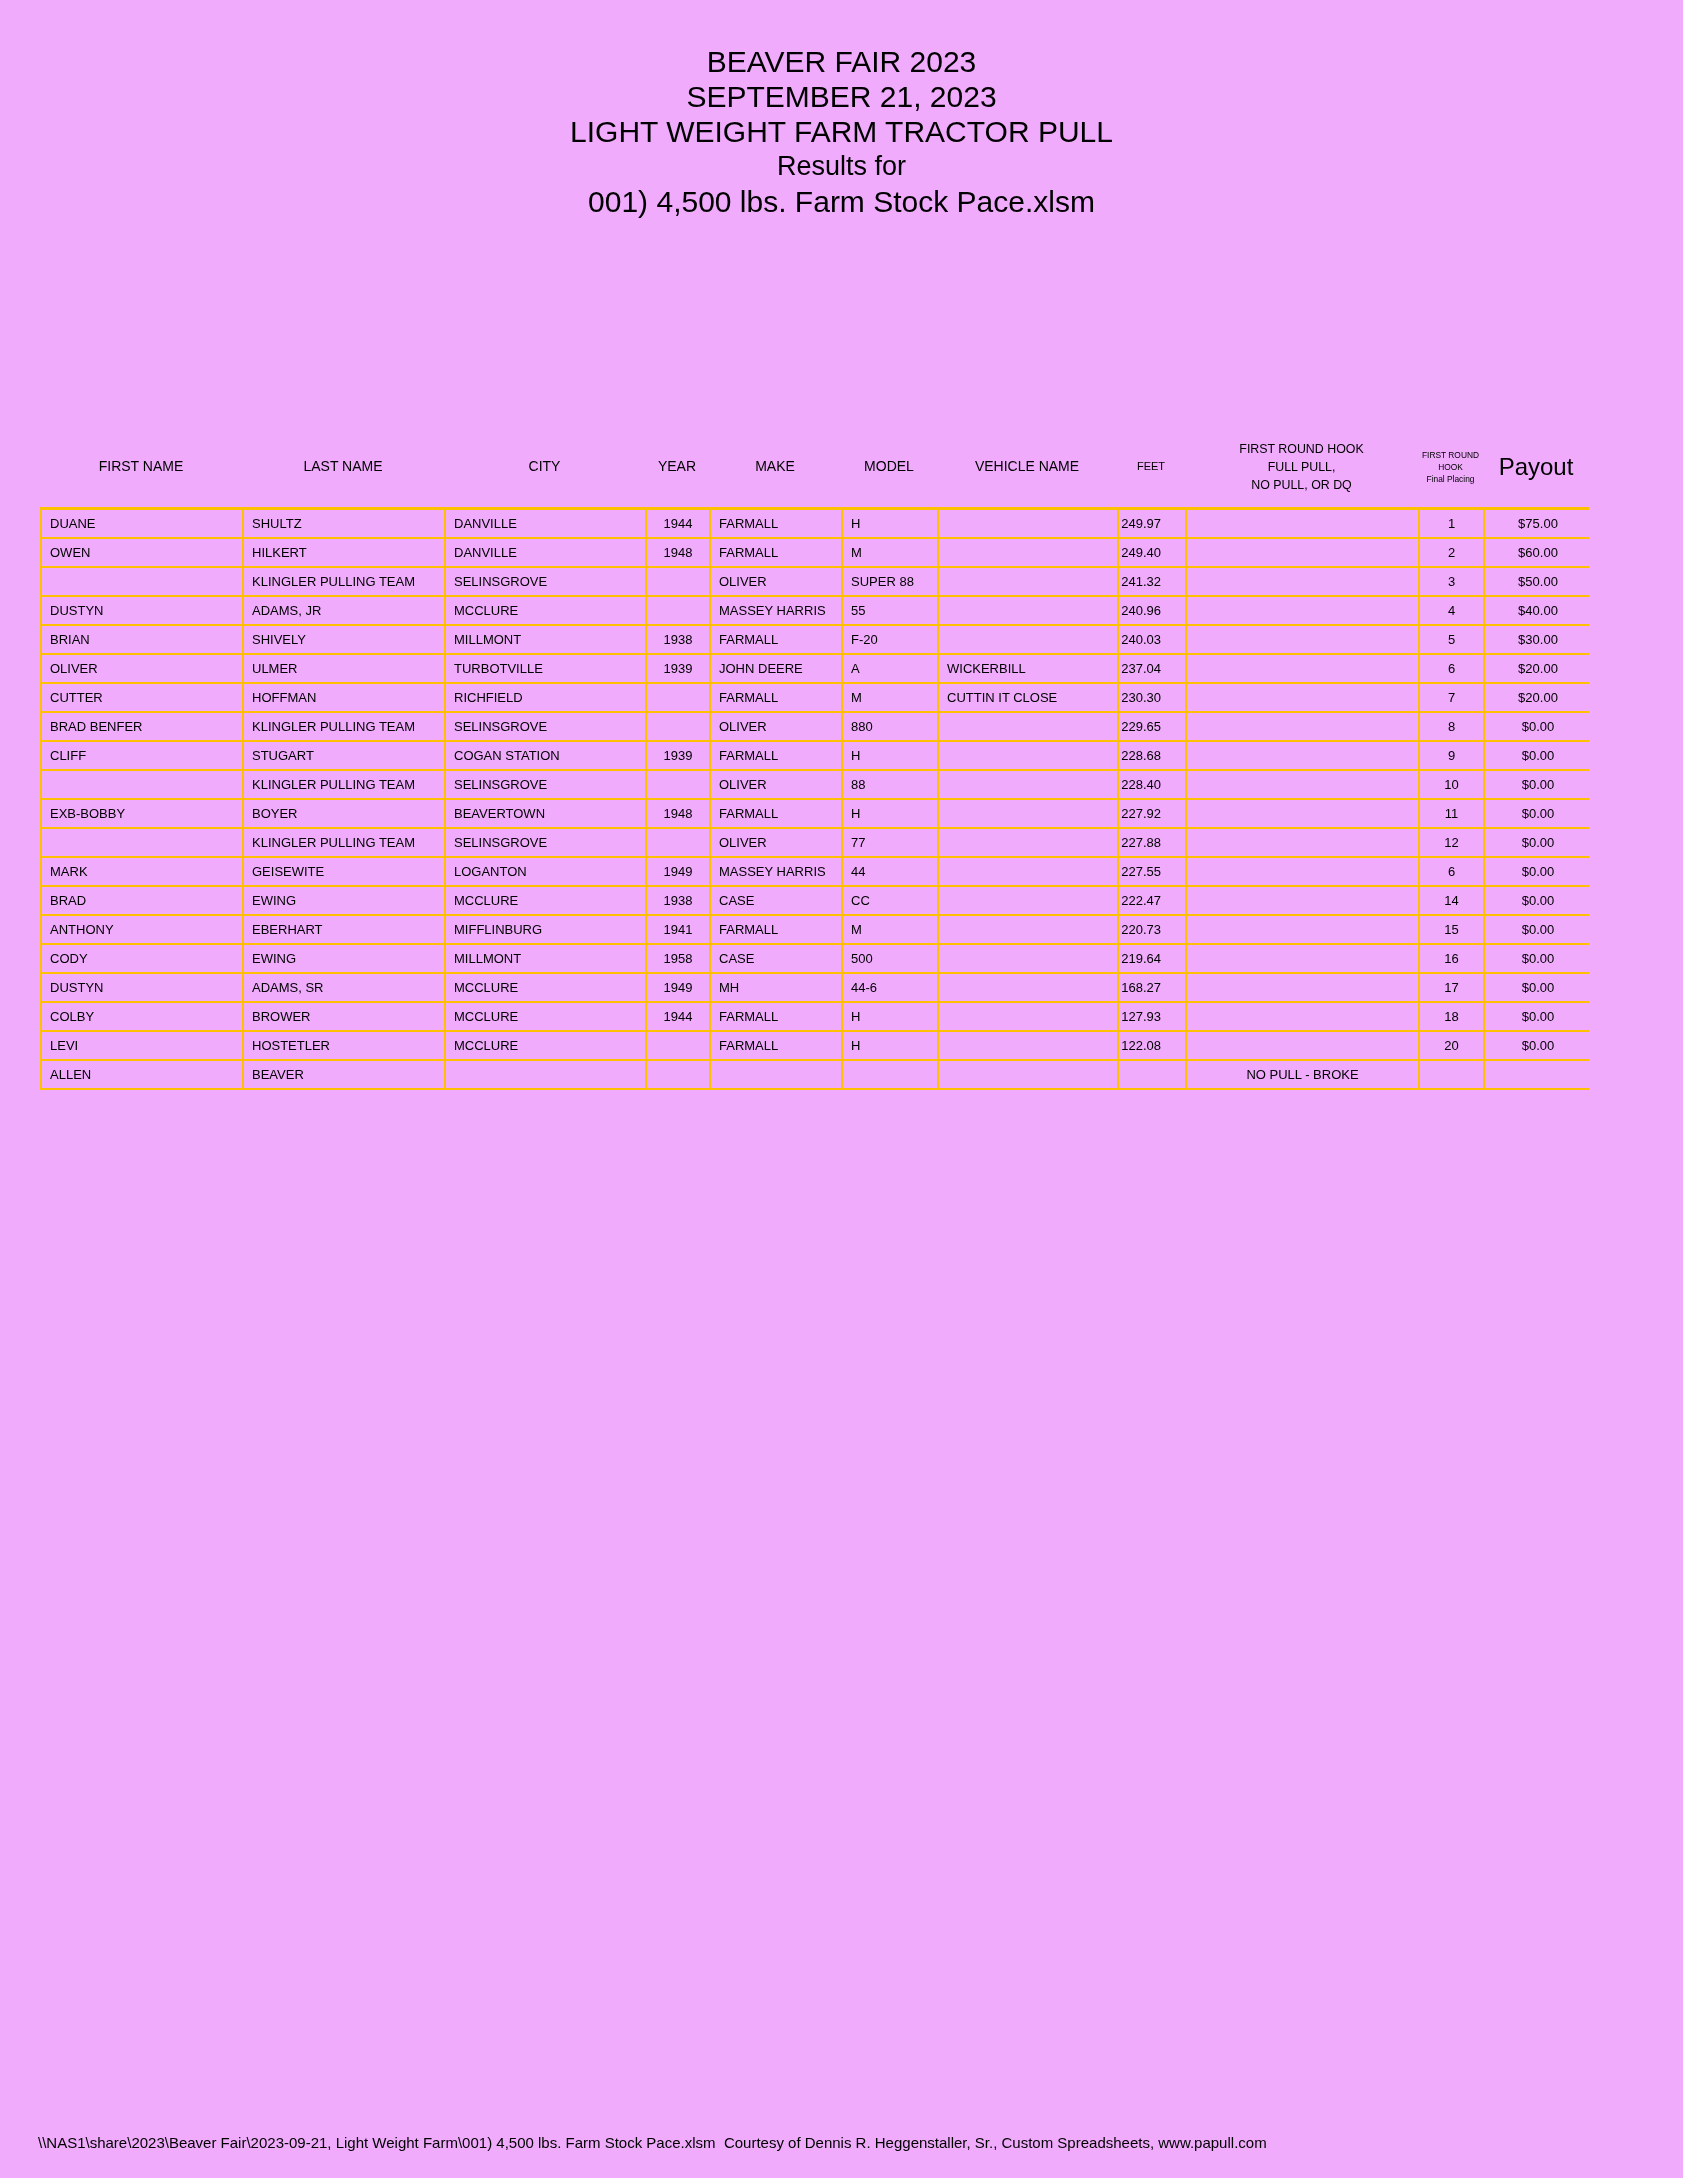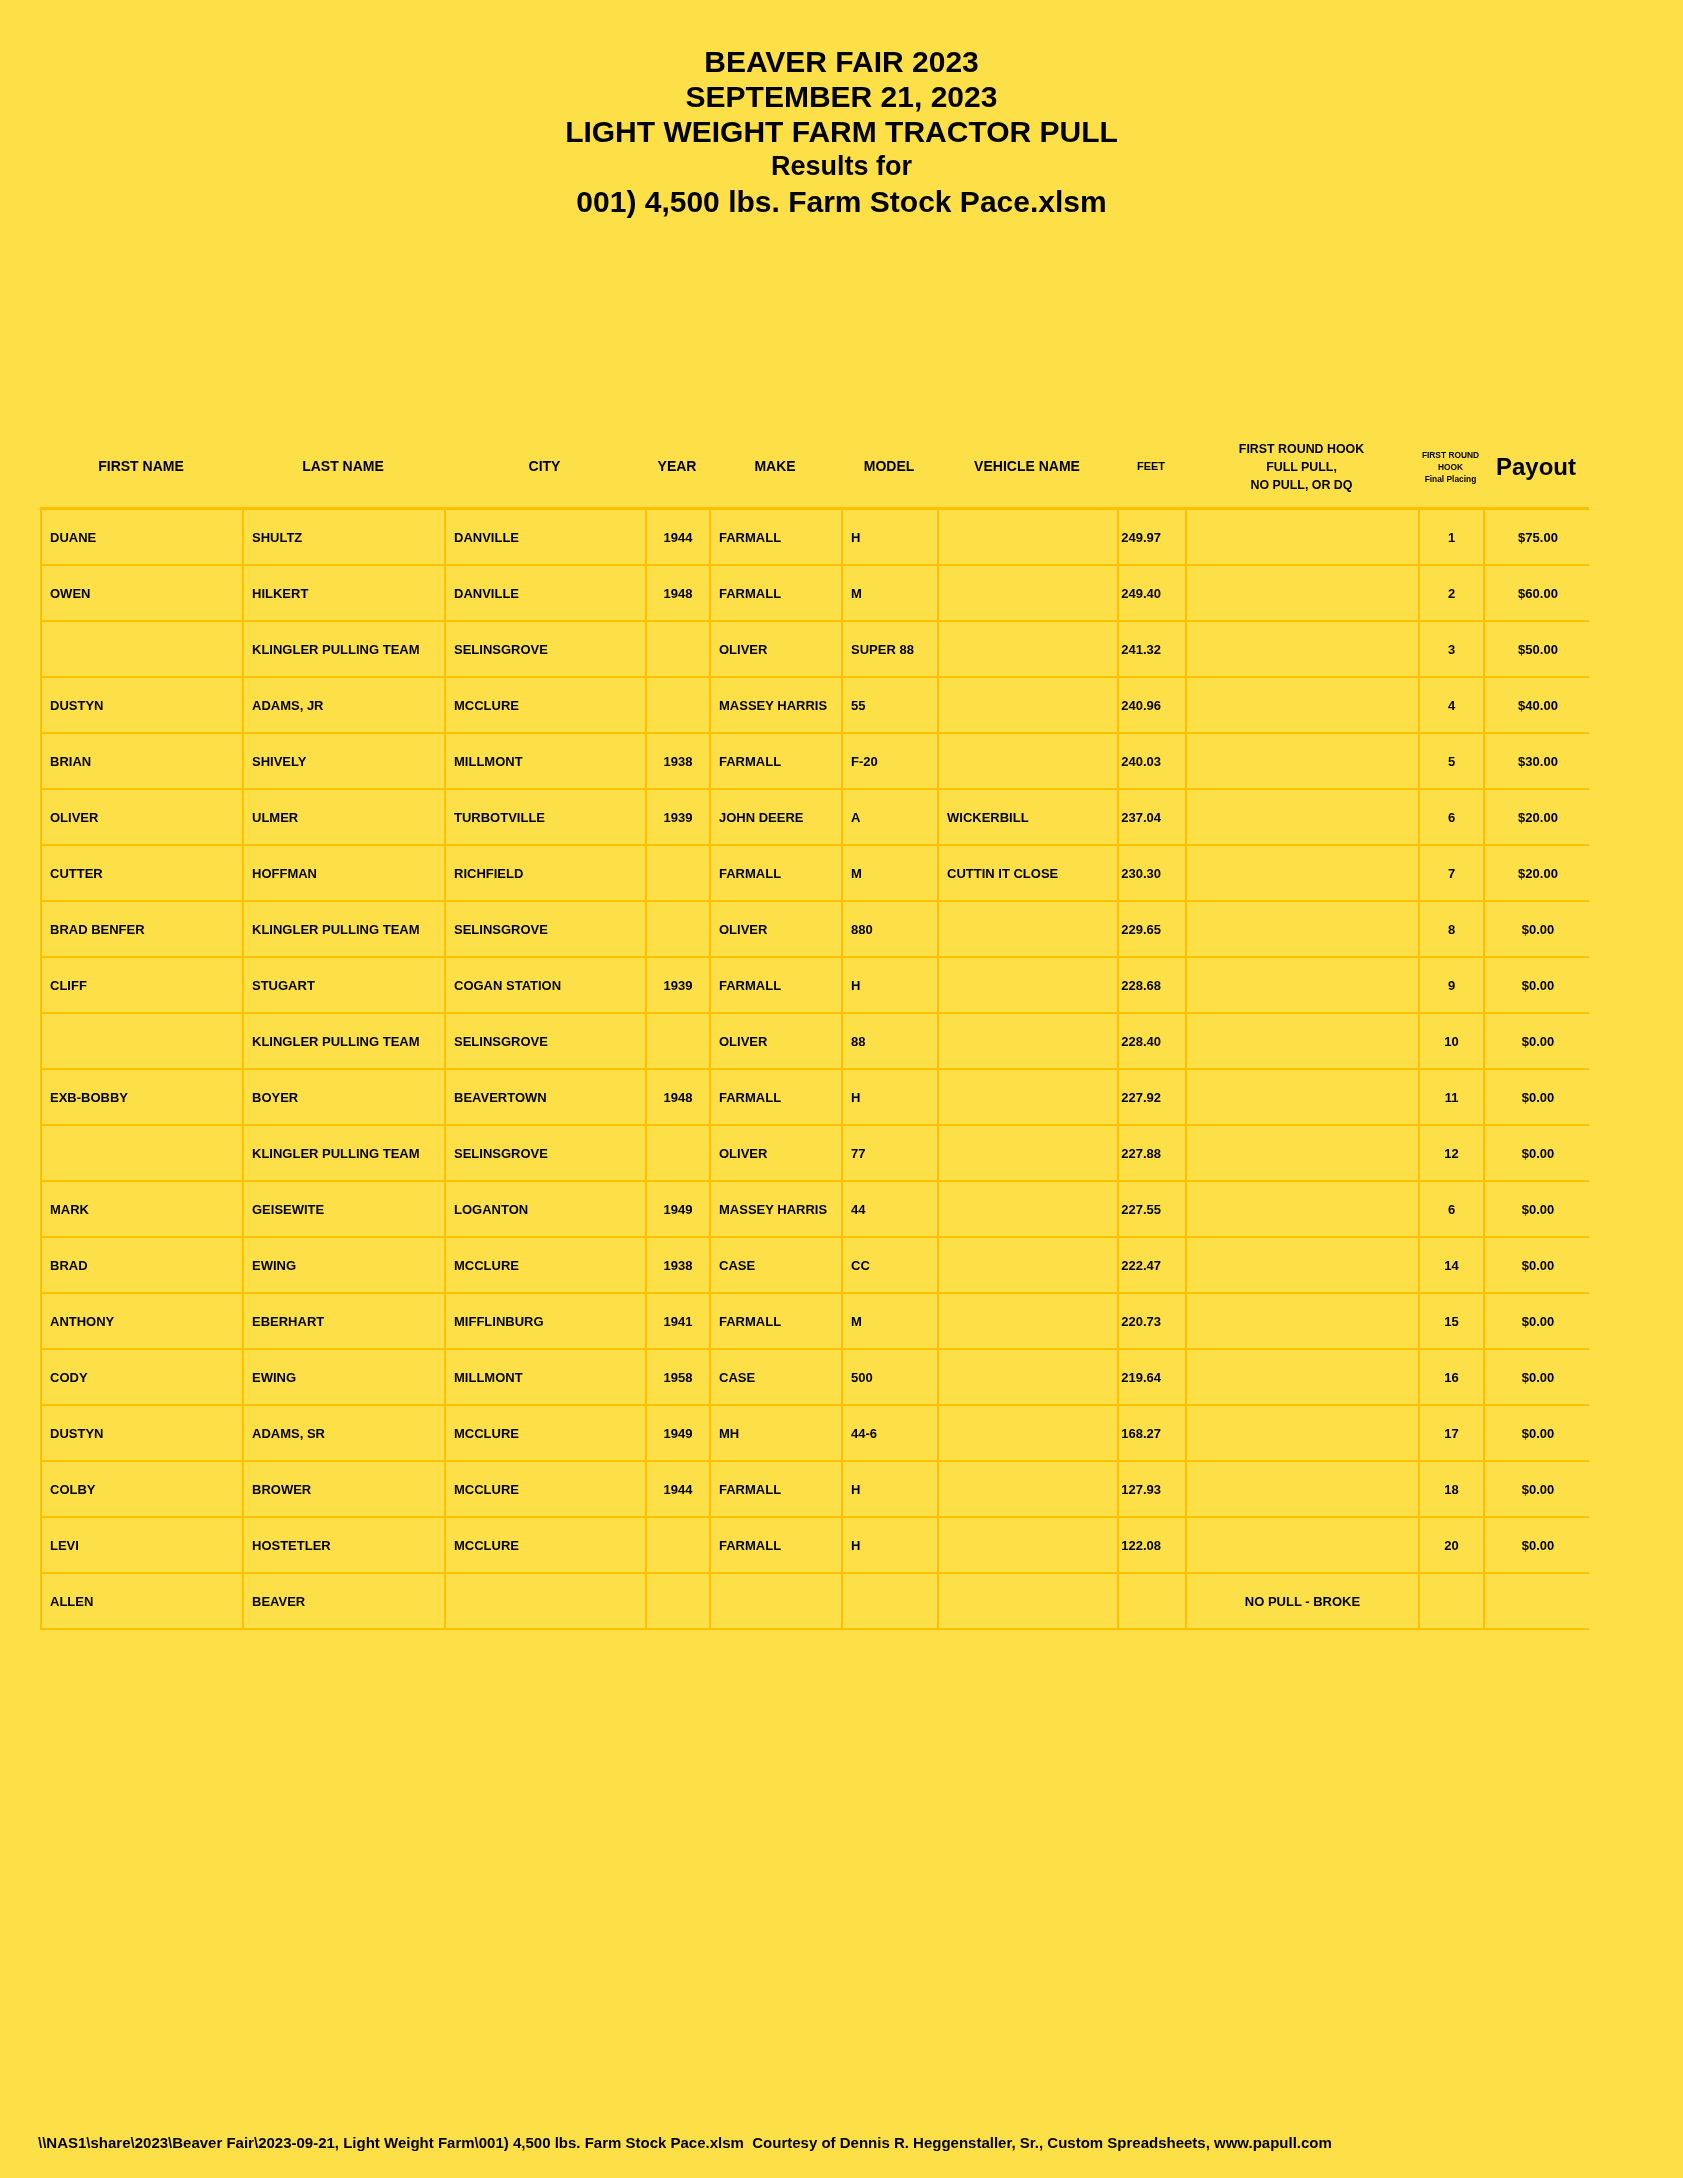--- a/index.html
+++ b/index.html
@@ -1,23 +1,23 @@
 <!DOCTYPE html>
 <html><head>
 <meta charset="utf-8">
 <style>
   * { box-sizing: border-box; margin: 0; padding: 0; }
   html, body { background: #ffffff; }
   .page {
     position: relative;
     width: 1683px;
     height: 2178px;
-    background: #fde047;
+    background: #f0abfc;
     font-family: "Liberation Sans", sans-serif;
-    font-weight: 700;
+    font-weight: 400;
     color: #000000;
     overflow: hidden;
   }
 
   
   .title-block {
     position: absolute;
     top: 44px;
     left: 0;
     width: 100%;
@@ -56,21 +56,21 @@
   }
   .hcell.h-feet   { font-size: 11px; }
   .hcell.h-hook   { font-size: 12.4px; line-height: 18px; }
   .hcell.h-placing{ font-size: 8.4px; line-height: 12px; text-align: right; }
   .hcell.h-payout { font-size: 24px; }
 
   .tbody { width: 100%; }
   .trow {
     display: grid;
     grid-template-columns: var(--cols);
-    height: 56px;
+    height: 29px;
     border-bottom: 2px solid var(--gold);
     border-left: 2px solid var(--gold);
   }
   .cell {
     display: flex;
     align-items: center;
     font-size: 13px;
     white-space: nowrap;
     overflow: visible;
     border-right: 2px solid var(--gold);

